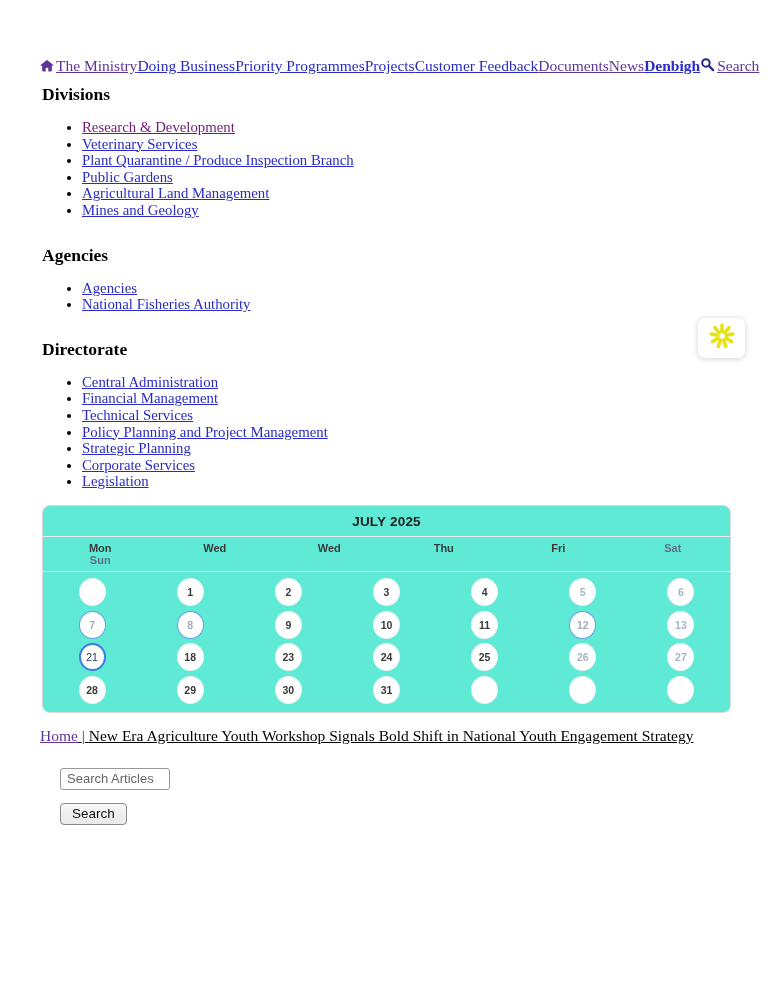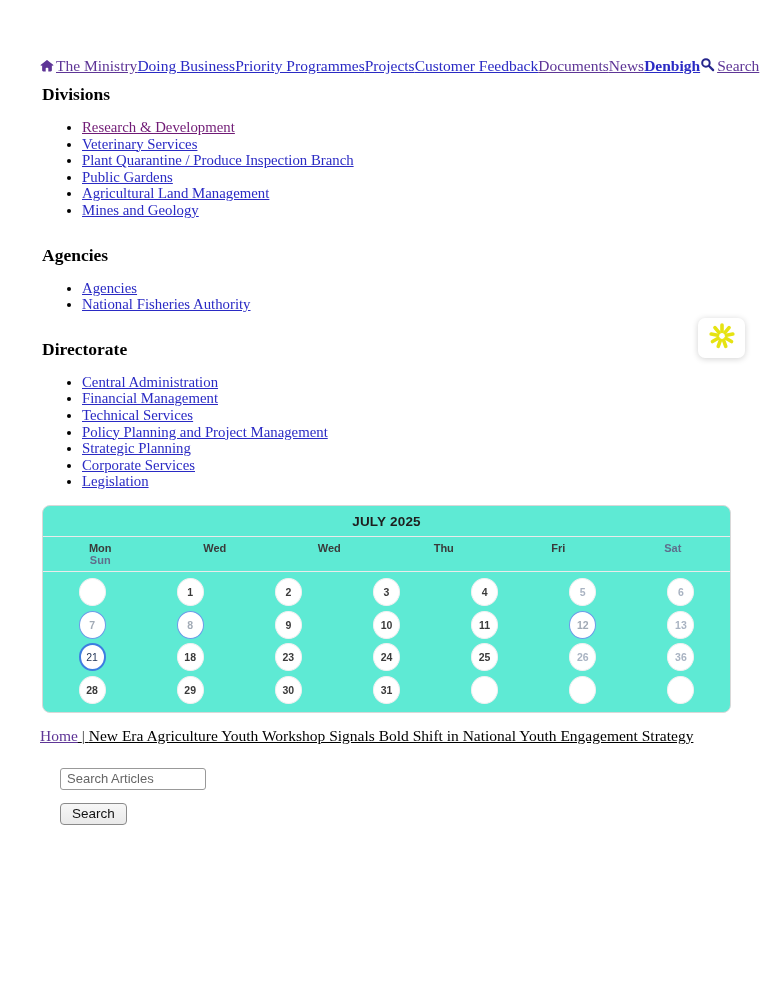--- a/index.html
+++ b/index.html
@@ -41,21 +41,21 @@
   .circ.weekend{color:#a9b3c2;}
   .circ.event{border:1.5px solid #6b9be8;color:#a2abb6;}
   .circ.today{border:2.5px solid #3e7de0;color:#1d3154;font-weight:400;}
 
   
   .breadcrumb{margin:13px 0 0 0;font-size:15.5px;line-height:19px;text-decoration:underline;}
   .breadcrumb a{color:#5e3596;text-decoration:underline;}
   .crumb-sep{color:#333;}
 
   
-  .search-input{display:block;margin:23px 16px 0 20px;width:146px;height:22px;
+  .search-input{display:block;margin:23px 16px 0 20px;width:110px;height:22px;
                 border:1px solid #999;border-radius:3px;padding:0 0 0 6px;
                 font-family:"Liberation Sans",sans-serif;font-size:13px;color:#555;
                 box-sizing:border-box;outline:none;}
   .search-input::placeholder{color:#666;opacity:1;}
   .search-btn{display:block;margin:13px 0 0 20px;font-family:"Liberation Sans",sans-serif;
               font-size:13.5px;color:#111;padding:2px 11px 3px 11px;
               border:1px solid #8a8a8a;border-radius:4px;
               background:linear-gradient(#f7f7f7,#e9e9e9);cursor:pointer;}
 
   
@@ -174,21 +174,21 @@
             <div class="cell">
               <span class="circ normal">24</span>
             </div>
             <div class="cell">
               <span class="circ normal">25</span>
             </div>
             <div class="cell">
               <span class="circ weekend">26</span>
             </div>
             <div class="cell">
-              <span class="circ weekend">36</span>
+              <span class="circ weekend">27</span>
             </div>
           </div>
           <div class="cal-row">
             <div class="cell">
               <span class="circ normal">28</span>
             </div>
             <div class="cell">
               <span class="circ normal">29</span>
             </div>
             <div class="cell">

